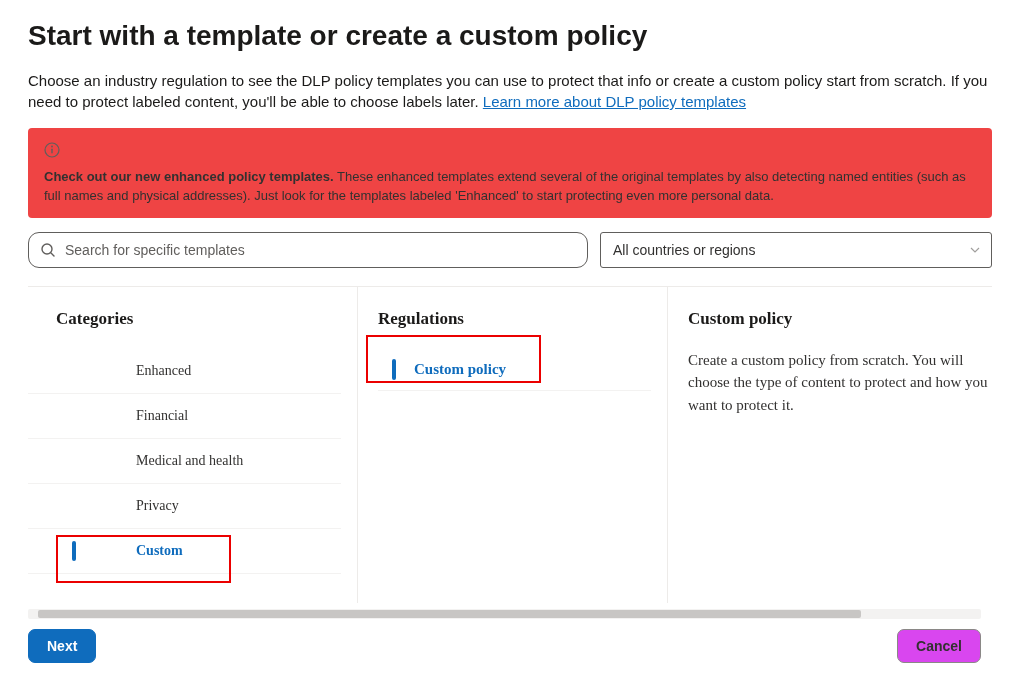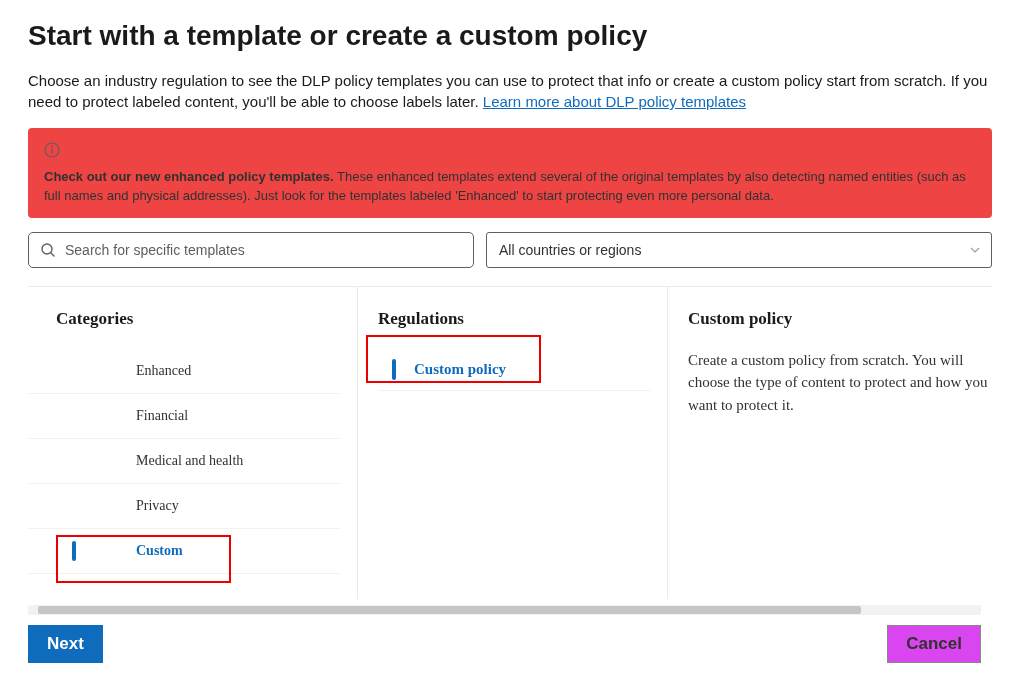--- a/index.html
+++ b/index.html
@@ -75,28 +75,28 @@
       position: absolute;
       left: 12px;
       top: 50%;
       transform: translateY(-50%);
     }
     .search-input {
       width: 100%;
       height: 36px;
       padding: 0 12px 0 36px;
       border: 1px solid #605e5c;
-      border-radius: 5px;
+      border-radius: 11px;
       font-size: 14px;
       font-family: inherit;
       background: #ffffff;
     }
     .search-input::placeholder { color: #605e5c; }
     .region-select {
-      width: 506px;
+      width: 392px;
       height: 36px;
       padding: 0 28px 0 12px;
       border: 1px solid #605e5c;
       border-radius: 3px;
       font-size: 14px;
       background: #ffffff;
       position: relative;
       display: flex;
       align-items: center;
       cursor: pointer;
@@ -219,24 +219,24 @@
     }
     .footer {
       display: flex;
       justify-content: space-between;
       align-items: center;
       padding: 6px 28px 10px 28px;
       background: #ffffff;
     }
     .btn {
       font-family: inherit;
-      font-size: 17px;
+      font-size: 14px;
       font-weight: 600;
       padding: 8px 18px;
-      border-radius: 0;
+      border-radius: 7px;
       cursor: pointer;
       border: 1px solid transparent;
     }
     .btn-primary {
       background: #0f6cbd;
       color: #ffffff;
       border-color: #0f6cbd;
     }
     .btn-secondary {
       background: #d946ef;

